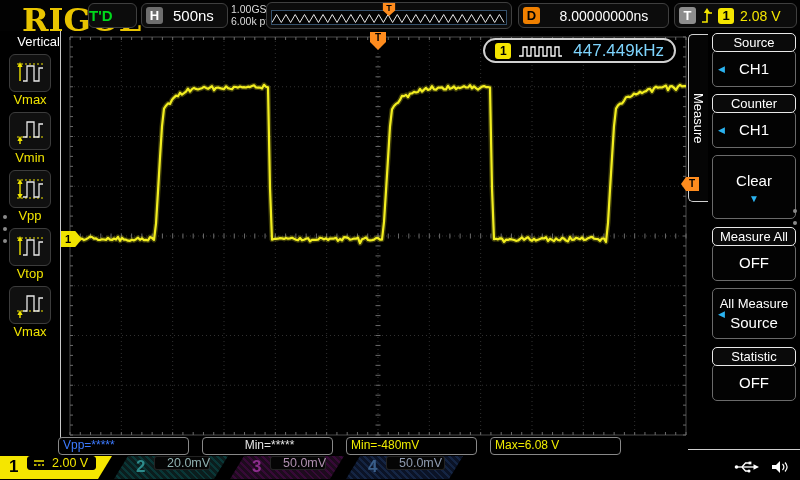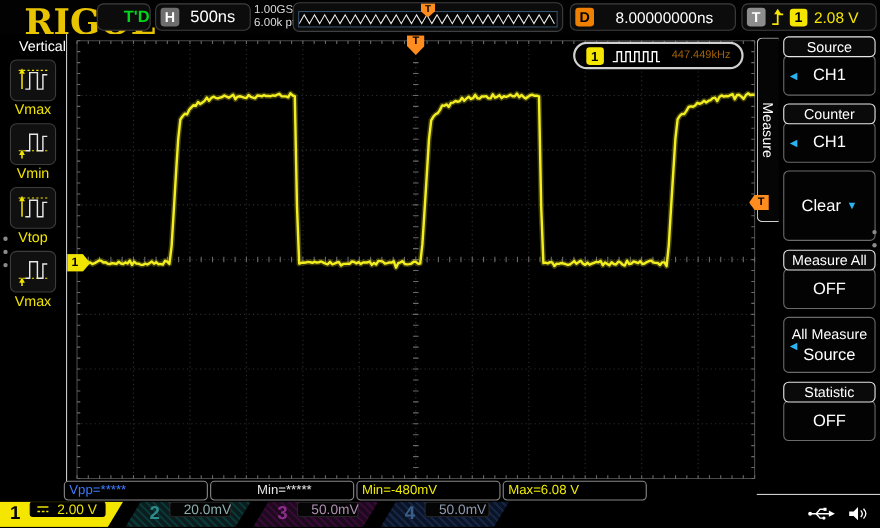--- a/index.html
+++ b/index.html
@@ -3,21 +3,21 @@
 <meta charset="utf-8">
 <style>
 *{margin:0;padding:0;box-sizing:border-box}
 html,body{width:800px;height:480px;background:#000;overflow:hidden}
 body{font-family:"Liberation Sans",sans-serif;position:relative;color:#fff}
 
 
 #topbar{position:absolute;left:0;top:0;width:800px;height:31px;background:#020202}
 .brand{position:absolute;left:22px;top:1px;font-family:"DejaVu Serif",serif;font-weight:bold;font-size:32px;color:#e8c400}
 .tbox{position:absolute;top:3px;height:25px;background:#0c0c0c;border:1px solid #3f3f3f;border-radius:6px;display:flex;align-items:center}
-.tdbox{left:88px;width:49px;justify-content:flex-end}
+.tdbox{left:88px;width:49px;justify-content:flex-start}
 .tdtxt{color:#00d81c;font-weight:bold;font-size:15px}
 .hbox{left:141px;width:87px;padding-left:4px}
 .chip{display:inline-flex;align-items:center;justify-content:center;width:17px;height:17px;border-radius:3px;font-weight:bold;font-size:13px;flex:0 0 auto}
 .hchip{background:#6e6e6e;color:#fff}
 .hval{color:#fff;font-size:15px;margin-left:10px}
 .rate{position:absolute;left:231px;top:3px;font-size:10.5px;line-height:12px;color:#dcdcdc}
 .strip{position:absolute;left:266px;top:2px;width:246px;height:27px;background:#0c0c0c;border:1px solid #3f3f3f;border-radius:6px}
 .pvinner{position:absolute;left:4px;right:4px;bottom:3px;height:15px;background:#030303;border:1px solid #35506a}
 .pvmarker{position:absolute;left:50%;top:0;transform:translateX(-50%);width:13px;height:13px;background:#ff8c1e;clip-path:polygon(0 0,100% 0,100% 55%,50% 100%,0 55%);color:#000;font-weight:bold;font-size:9px;text-align:center;line-height:10px;z-index:2}
 .dbox{left:518px;width:151px;padding-left:4px}
@@ -35,41 +35,41 @@
 .vicon{width:42px;height:38px;margin:4px auto 0;background:#101010;border:1px solid #3c3c3c;border-radius:6px;display:flex;align-items:center;justify-content:center}
 .vlabel{color:#f0e400;font-size:13px;line-height:16px}
 .sdots{position:absolute;left:3px;top:176px}
 .sdots i,.rdots i{display:block;width:4px;height:4px;border-radius:50%;background:#8a8a8a;margin:8px 0}
 
 
 #scope{position:absolute;left:62px;top:31px;width:626px;height:407px;background:#000;z-index:2}
 #scope-svg{position:absolute;left:0;top:0}
 .cbadge{position:absolute;top:7px;right:12px;height:25px;border:2px solid #d0d0d0;border-radius:13px;background:#000;display:flex;align-items:center;gap:7px;padding:0 10px;z-index:3}
 .cchip{width:16px;height:16px;background:#f5e600;border-radius:3px;color:#000;font-weight:bold;font-size:12px;display:flex;align-items:center;justify-content:center}
-.cval{font-size:10px;color:#a16207}
+.cval{font-size:17px;color:#7dd3fc}
 .chmark{position:absolute;left:-1px;top:200px;width:21px;height:16px;background:#f0e400;clip-path:polygon(0 0,68% 0,100% 50%,68% 100%,0 100%);color:#000;font-weight:bold;font-size:11px;line-height:16px;text-align:left;padding-left:4px}
 .tpos{position:absolute;left:308px;top:1px;width:16px;height:18px;background:#ff8c1e;clip-path:polygon(0 0,100% 0,100% 55%,50% 100%,0 55%);color:#000;font-weight:bold;font-size:10px;line-height:11px;text-align:center;z-index:3}
 .tlev{position:absolute;right:-11px;top:146px;width:18px;height:14px;background:#ff8c1e;clip-path:polygon(28% 0,100% 0,100% 100%,28% 100%,0 50%);color:#000;font-weight:bold;font-size:10px;line-height:14px;text-align:center;padding-left:4px;z-index:4}
 
 
 #rpanel{position:absolute;left:688px;top:31px;width:112px;height:419px;background:#000;border-bottom:1px solid #cfcfcf}
 .mtab{position:absolute;left:0;top:3px;width:20px;height:168px;border:1px solid #d0d0d0;border-right:none;border-radius:5px 0 0 5px;background:#050505;color:#fff;font-size:13px;writing-mode:vertical-rl;display:flex;align-items:center;justify-content:center}
 .rstack{position:absolute;left:23px;top:2px;width:86px}
 .hdr{border:1px solid #e8e8e8;border-radius:5px;background:#0a0a0a;color:#fff;font-size:13px;text-align:center;padding:1px 0;position:relative;z-index:2;margin:0 1px}
 .val{border:1px solid #6a6a6a;border-radius:5px;background:#030303;color:#fff;font-size:15px;text-align:center;padding:9px 0;margin:-2px 1px 7px;position:relative}
 .tri{position:absolute;left:5px;top:50%;transform:translateY(-50%);color:#2bb3f0;font-size:9px}
-.clearbox{border:1px solid #6a6a6a;border-radius:5px;background:#030303;margin:3px 1px 8px;height:64px;display:flex;flex-direction:row;align-items:center;justify-content:center;gap:5px;font-size:15px;position:relative}
+.clearbox{border:1px solid #6a6a6a;border-radius:5px;background:#030303;margin:3px 1px 8px;height:64px;display:flex;flex-direction:column;align-items:center;justify-content:center;gap:5px;font-size:15px;position:relative}
 .trid{color:#2bb3f0;font-size:10px;line-height:9px}
 .allm{border:1px solid #6a6a6a;border-radius:5px;background:#030303;margin:1px 1px 8px;padding:7px 0;position:relative;text-align:center}
 .allm .l1{font-size:13px}
 .allm .l2{font-size:15px;margin-top:3px}
 .rdots{position:absolute;right:3px;top:170px}
 
 
-#mbar{position:absolute;left:58px;top:437px;width:641px;height:18px;display:flex;gap:2px;z-index:3}
+#mbar{position:absolute;left:58px;top:437px;width:641px;height:18px;display:flex;gap:13px;z-index:3}
 .mcell{border:1px solid #888;border-radius:4px;background:#000;font-size:12px;line-height:15px;padding-left:4px;white-space:nowrap;overflow:hidden}
 .mcell:nth-child(-n+4){flex:0 0 131px}
 .mcell:nth-child(5){flex:0 0 112px}
 
 
 #chbar{position:absolute;left:0;top:456px;width:800px;height:24px;background:#000}
 .chtab{position:absolute;top:0;height:23px;cursor:pointer}
 .t1{left:0;width:112px;background:var(--acc,#f5e600);clip-path:polygon(0 0,100% 0,calc(100% - 14px) 100%,0 100%)}
 .t2{left:114px;width:114px;background-color:#0b1d1d;background-image:repeating-linear-gradient(45deg,transparent 0 3px,rgba(0,190,190,.16) 3px 5px);clip-path:polygon(14px 0,100% 0,calc(100% - 14px) 100%,0 100%)}
 .t3{left:230px;width:114px;background-color:#1d0b1d;background-image:repeating-linear-gradient(45deg,transparent 0 3px,rgba(190,0,190,.16) 3px 5px);clip-path:polygon(14px 0,100% 0,calc(100% - 14px) 100%,0 100%)}
@@ -146,20 +146,33 @@
       <svg width="30" height="28" viewBox="0 0 30 28">
         <path d="M2 20 H28" stroke="#f0e400" stroke-width="1" stroke-dasharray="2,2"></path>
         <path d="M8 20 H12 V5 H19 V20 H24 V7 H28" stroke="#e8e8e8" stroke-width="1.3" fill="none"></path>
         <path d="M5 27 V22" stroke="#f0e400" stroke-width="1.4"></path>
           <path d="M5 19 l-2.6 5 h5.2 z" fill="#f0e400"></path>
       </svg>
     </div>
     <div class="vlabel">Vmin</div>
   </div>
 
+  <div class="vitem">
+    <div class="vicon">
+      <svg width="30" height="28" viewBox="0 0 30 28">
+        <path d="M2 5 H28" stroke="#f0e400" stroke-width="1" stroke-dasharray="2,2"></path>
+        <path d="M2 23 H28" stroke="#f0e400" stroke-width="1" stroke-dasharray="2,2"></path>
+        <path d="M8 22 H12 V7 H19 V22 H24 V9 H28" stroke="#e8e8e8" stroke-width="1.3" fill="none"></path>
+        <path d="M5 9 V19" stroke="#f0e400" stroke-width="1.4"></path>
+        <path d="M5 4 l-2.6 5 h5.2 z" fill="#f0e400"></path>
+          <path d="M5 24 l-2.6 -5 h5.2 z" fill="#f0e400"></path>
+      </svg>
+    </div>
+    <div class="vlabel">Vpp</div>
+  </div>
 
   <div class="vitem">
     <div class="vicon">
       <svg width="30" height="28" viewBox="0 0 30 28">
         <path d="M2 5 H28" stroke="#f0e400" stroke-width="1" stroke-dasharray="2,2"></path>
         <path d="M8 22 H12 V7 H19 V22 H24 V9 H28" stroke="#e8e8e8" stroke-width="1.3" fill="none"></path>
         <path d="M5 22 V8" stroke="#f0e400" stroke-width="1.4"></path>
           <path d="M5 3 l-2.6 5 h5.2 z" fill="#f0e400"></path>
       </svg>
     </div>

